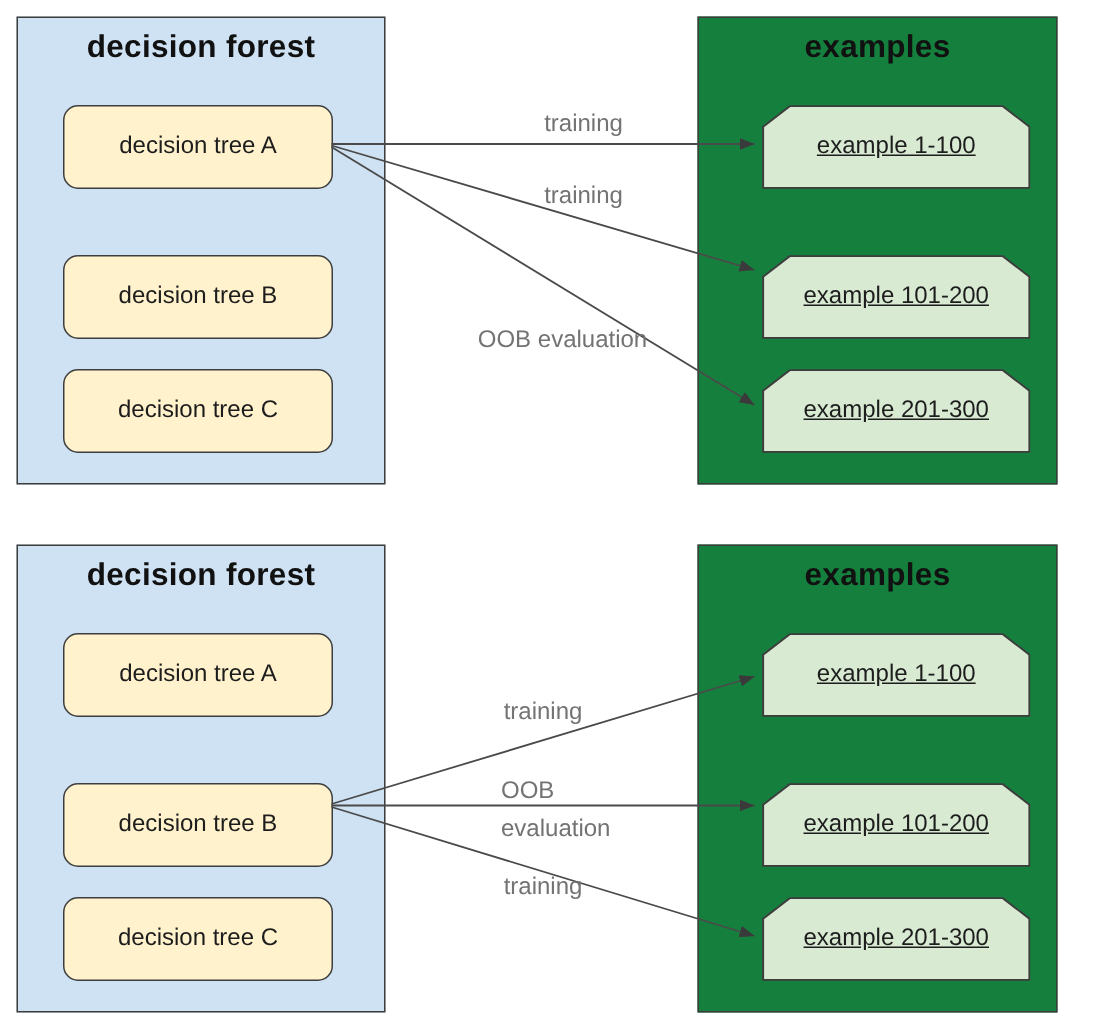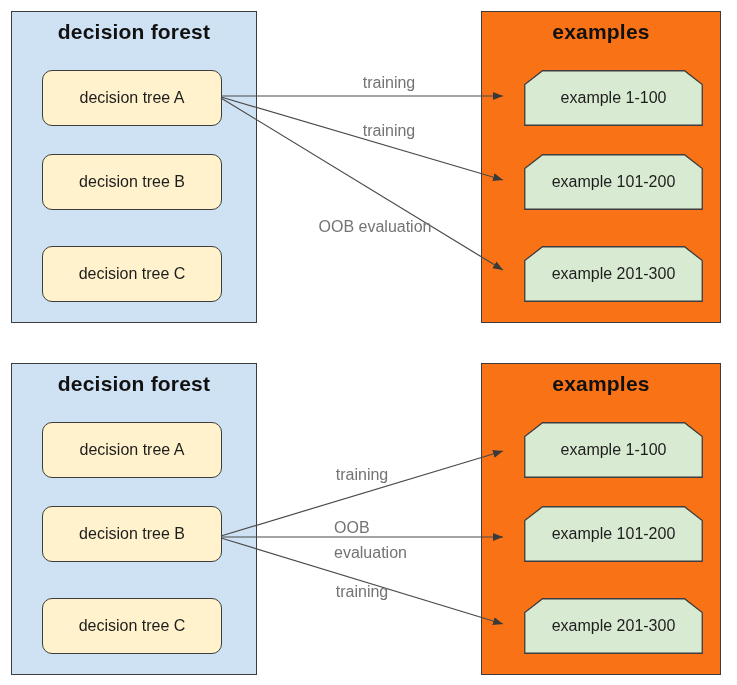--- a/index.html
+++ b/index.html
@@ -10,40 +10,40 @@
   .panel { position:absolute; left:0; width:737px; height:312px;padding-left:44px; }
   .panel-top { top:11px; }
   .panel-bot { top:363px; }
 
   .forest-box {
     position:absolute; left:11px; top:0; width:246px; height:312px;
     background:#cfe2f3; border:1.5px solid #3d3d3d; box-sizing:border-box;
   }
   .examples-box {
     position:absolute; left:465px; top:0; width:240px; height:312px;
-    background:#f97316; border:1.5px solid #3d3d3d; box-sizing:border-box;margin-left:16px;
+    background:#15803d; border:1.5px solid #3d3d3d; box-sizing:border-box;
   }
   .box-title {
     position:absolute; top:8px; left:0; right:0; text-align:center;
     font-size:21px; font-weight:bold; color:#111111; letter-spacing:0.2px;
   }
   .tree-box {
     position:absolute; left:30px; width:180px; height:56px;
     background:#fff2cc; border:1.5px solid #3d3d3d; border-radius:10px;
     box-sizing:border-box; display:flex; align-items:center; justify-content:center;
     font-size:16px;
   }
   .example-box {
     position:absolute; left:42px; width:179px; height:56px;
     display:flex; align-items:center; justify-content:center; font-size:16px;
   }
-  .node-top { top:58px; } .node-mid { top:142px; } .node-low { top:234px;align-items:center; }
+  .node-top { top:58px; } .node-mid { top:158px; } .node-low { top:234px;align-items:center; }
   .example-shape { position:absolute; left:0; top:0; }
   .example-shape polygon { fill:#d9ead3; stroke:#3d3d3d; stroke-width:1.3; }
-  .example-box .node-label { position:relative; }
+  .example-box .node-label { position:relative;text-decoration:underline; }
 
   .arrows { position:absolute; left:0; top:0; pointer-events:none; }
   .arrows line { stroke:#4a4a4a; stroke-width:1.2; }
 
   .arrow-label { position:absolute; font-size:16px; color:#737373; white-space:pre-line; }
   .panel-top .lbl-0 { left:357px; top:63px;  width:64px;  text-align:center; }
   .panel-top .lbl-1 { left:357px; top:111px; width:64px;  text-align:center; }
   .panel-top .lbl-2 { left:311px; top:207px; width:128px; text-align:center; }
   .panel-bot .lbl-0 { left:330px; top:103px; width:64px;  text-align:center; }
   .panel-bot .lbl-1 { left:334px; top:152px; width:96px;  text-align:left; line-height:25px; }

